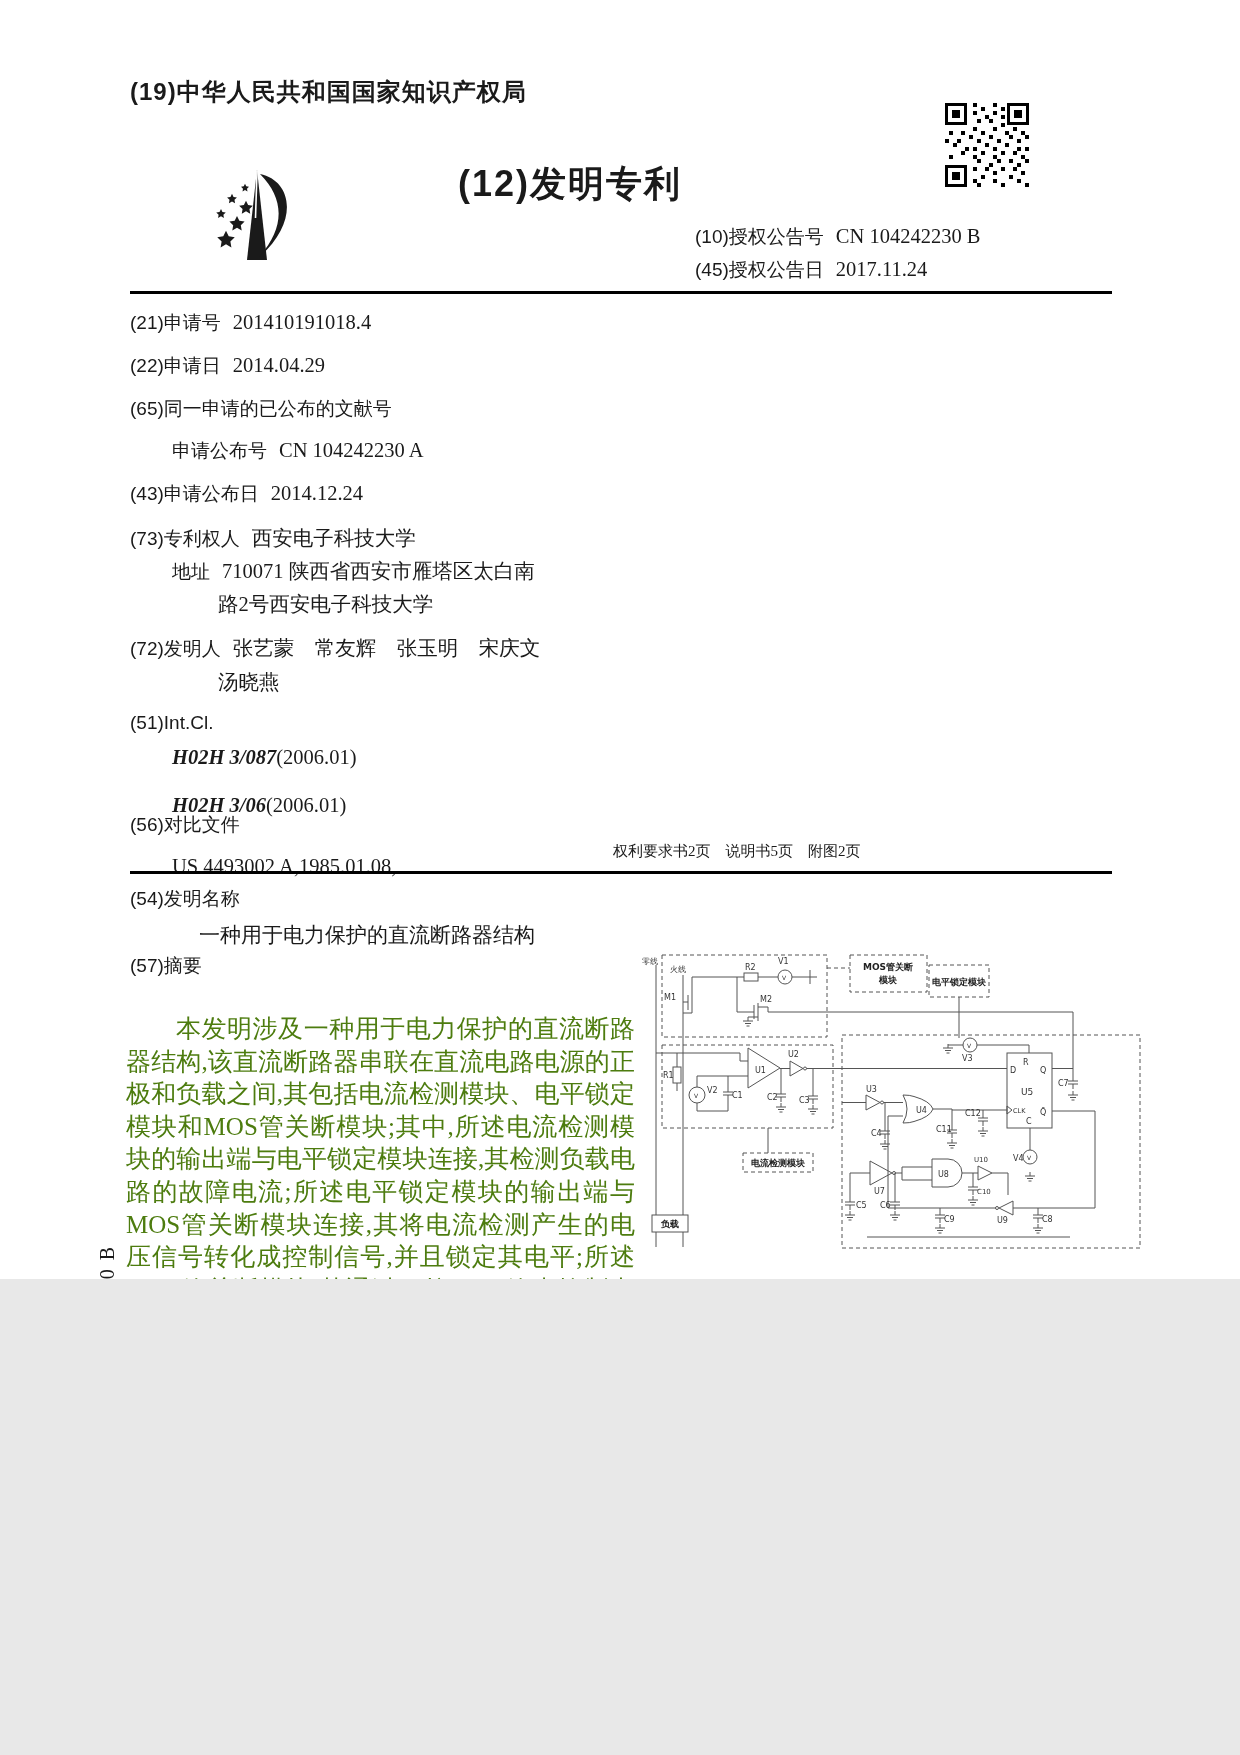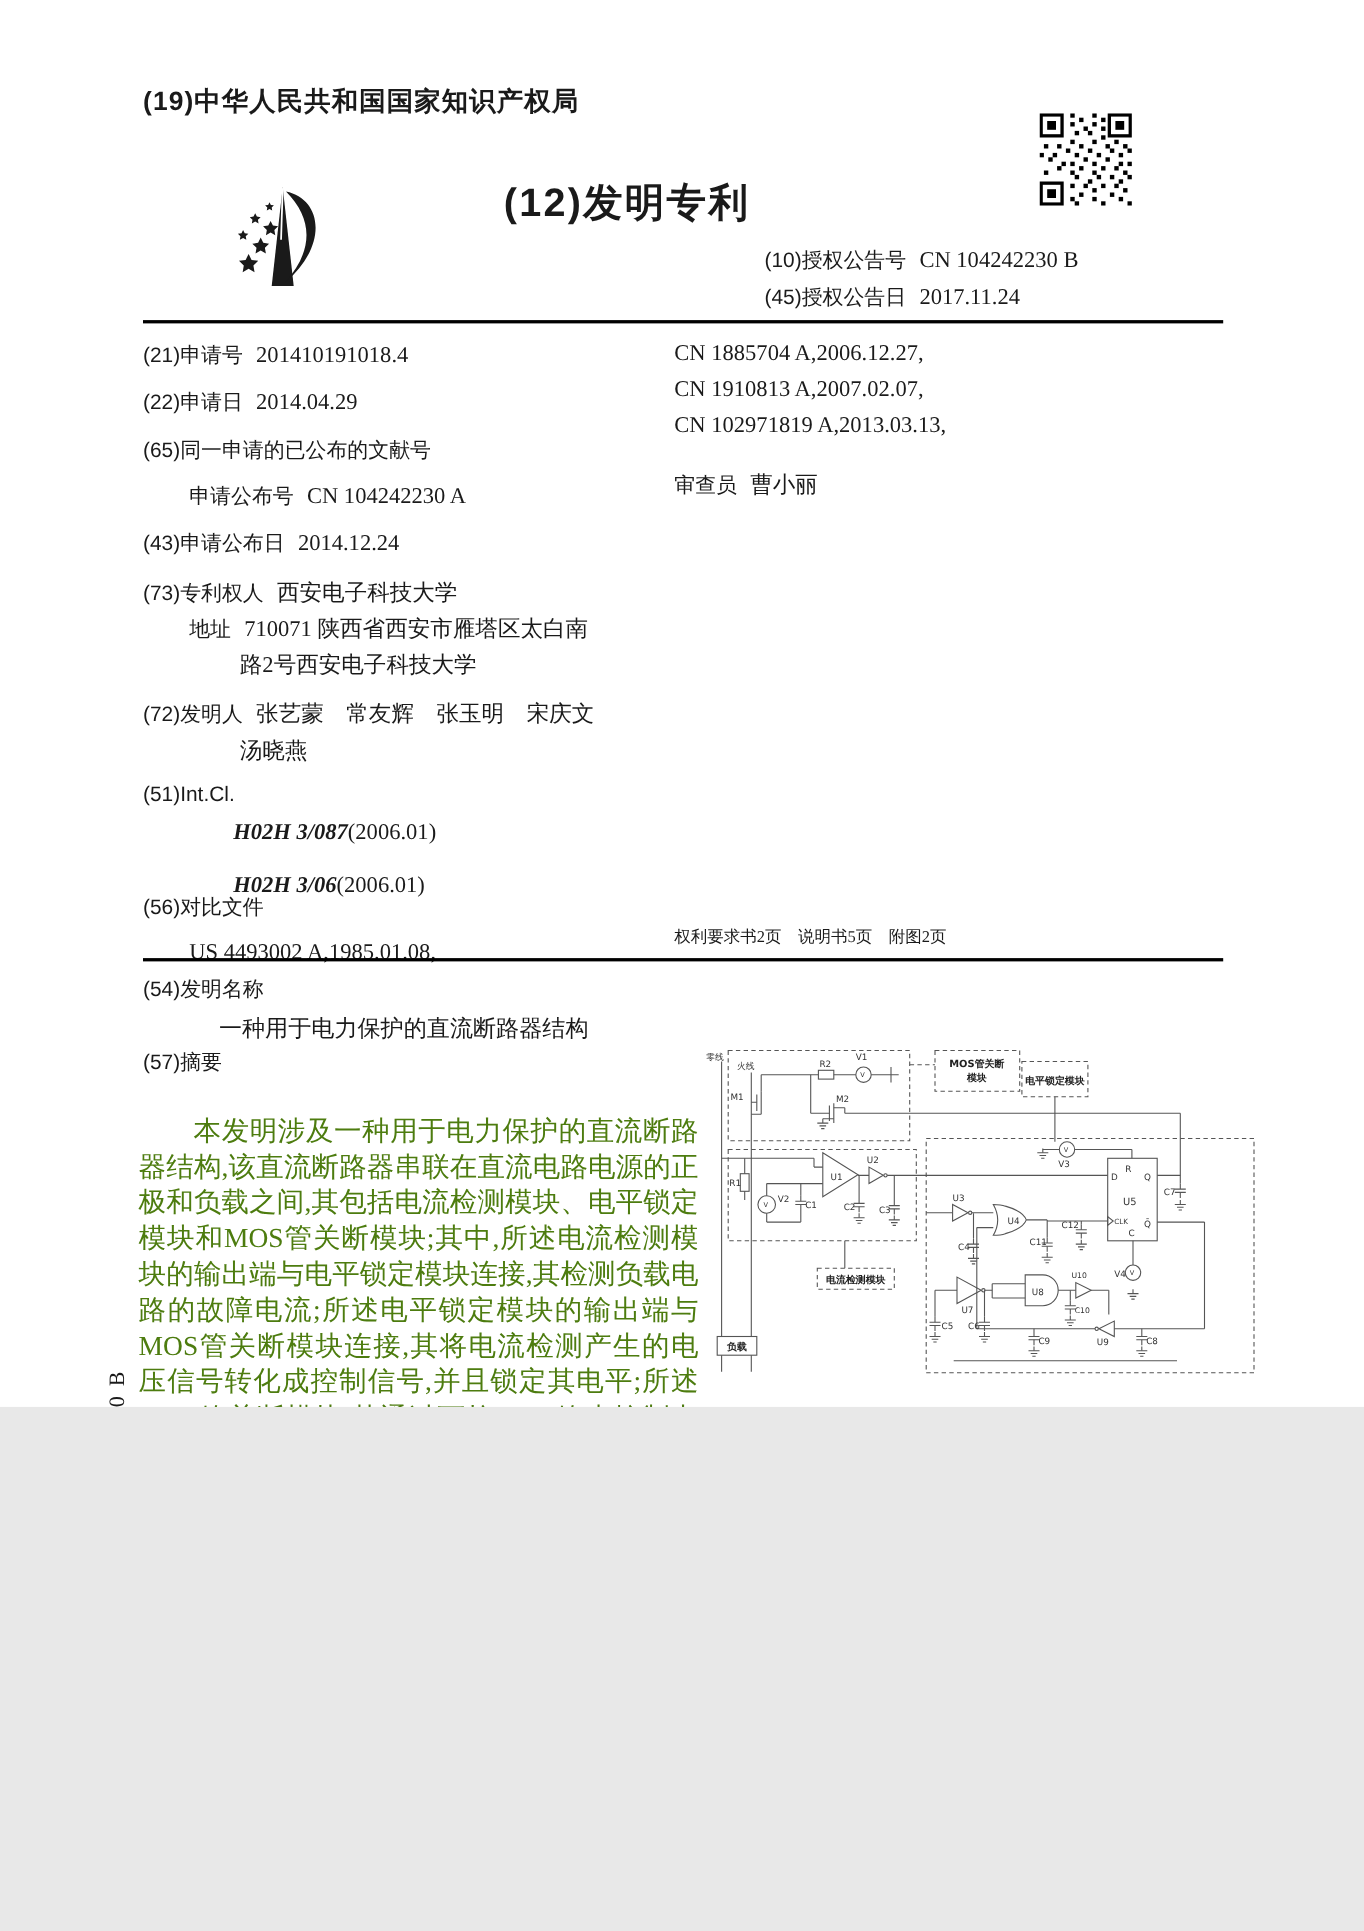--- a/index.html
+++ b/index.html
@@ -4,21 +4,21 @@
 <style>
   html,body { margin:0; padding:0; background:#e8e8e8; }
   .page { position:relative; width:1240px; height:1279px; margin:0 auto; background:#fff;
           font-family:"Liberation Sans",sans-serif; color:#1a1a1a; overflow:hidden; }
   .abs { position:absolute; }
   .office { left:130px; top:76px; font-size:24px; font-weight:600; letter-spacing:1px; }
   .doctype { left:458px; top:160px; font-size:36px; font-weight:600; letter-spacing:2px; }
   .lbl { font-weight:400; font-size:19px; font-family:"Liberation Sans",sans-serif; }
   .val { font-size:20.5px; font-family:"Liberation Serif",serif; margin-left:12px; }
   .val0 { font-size:20.5px; font-family:"Liberation Serif",serif; }
-  .cls { font-style:italic; font-weight:700; font-size:20.5px; font-family:"Liberation Serif",serif;margin-left:40px; }
+  .cls { font-style:italic; font-weight:700; font-size:20.5px; font-family:"Liberation Serif",serif; }
   .rule { position:absolute; left:130px; width:982px; height:3px; background:#000; }
   .row { position:absolute; white-space:pre; }
   .pages { position:absolute; left:613px; top:842px; width:499px; 
            font-size:15px; font-family:"Liberation Serif",serif; }
   .titleblock { font-size:21px; font-family:"Liberation Serif",serif; }
   .abstract { position:absolute; left:126px; top:988px; width:509px; font-size:25px;
               line-height:32.6px; font-family:"Liberation Serif",serif; text-align:justify;
               text-indent:2em; color:#4d7c0f; }
   .sidetext { position:absolute; left:96px; top:1414px; transform-origin:0 0;
               transform:rotate(-90deg); font-size:20px; letter-spacing:2px;
@@ -152,26 +152,20 @@
     <div class="row" style="left:88px;top:280px;"><span class="val0">路2号西安电子科技大学</span></div>
     <div class="row" style="left:0;top:324px;"><span class="lbl">(72)发明人</span><span class="val">张艺蒙　常友辉　张玉明　宋庆文</span></div>
     <div class="row" style="left:88px;top:358px;"><span class="val0">汤晓燕</span></div>
     <div class="row" style="left:0;top:402px;text-align:right;"><span class="lbl">(51)Int.Cl.</span></div>
     <div class="row" style="left:42px;top:436px;"><span class="cls">H02H 3/087</span><span class="val0">(2006.01)</span></div>
     <div class="row" style="left:42px;top:484px;"><span class="cls">H02H 3/06</span><span class="val0">(2006.01)</span></div>
     <div class="row" style="left:0;top:502px;"><span class="lbl">(56)对比文件</span></div>
     <div class="row" style="left:42px;top:545px;"><span class="val0">US 4493002 A,1985.01.08,</span></div>
   </div>
 
-  <div class="abs" style="left:613px;top:310px;width:499px;height:200px;">
-    <div class="row" style="left:0;top:0;"><span class="val0">CN 1885704 A,2006.12.27,</span></div>
-    <div class="row" style="left:0;top:33px;"><span class="val0">CN 1910813 A,2007.02.07,</span></div>
-    <div class="row" style="left:0;top:66px;"><span class="val0">CN 102971819 A,2013.03.13,</span></div>
-    <div class="row" style="left:0;top:116px;"><span class="lbl">审查员</span><span class="val">曹小丽</span></div>
-  </div>
 
   <div class="pages">权利要求书2页　说明书5页　附图2页</div>
 
   <div class="rule" style="top:871px;"></div>
 
   <div class="row" style="left:130px;top:886px;"><span class="lbl">(54)发明名称</span></div>
   <div class="row titleblock" style="left:172px;top:921px;margin-left:27px;">一种用于电力保护的直流断路器结构</div>
   <div class="row" style="left:130px;top:953px;"><span class="lbl">(57)摘要</span></div>
   <p class="abstract">本发明涉及一种用于电力保护的直流断路器结构,该直流断路器串联在直流电路电源的正极和负载之间,其包括电流检测模块、电平锁定模块和MOS管关断模块;其中,所述电流检测模块的输出端与电平锁定模块连接,其检测负载电路的故障电流;所述电平锁定模块的输出端与MOS管关断模块连接,其将电流检测产生的电压信号转化成控制信号,并且锁定其电平;所述MOS管关断模块,其通过下拉MOS管来控制电源和负载之间串联的SiC功率MOS管的关断与导通。本发明在断开负载与电源时,串联MOS管承担了大电压,体现了其耐高压的优点;SiC MOS管的开关速率,不仅使电路的反应速度变快,而且能够缩小外部装置,因此可以削减直流断路器整个装置的体积和重量;本发明功耗低。</p>
 

